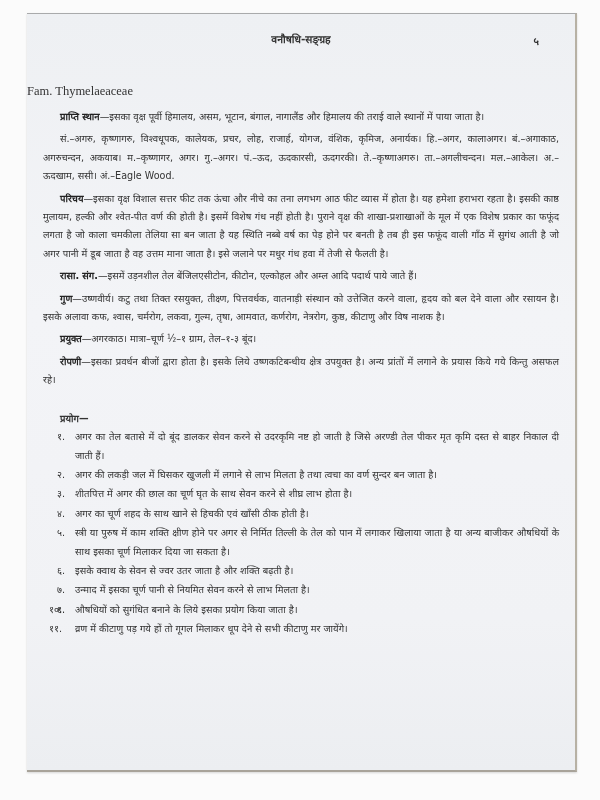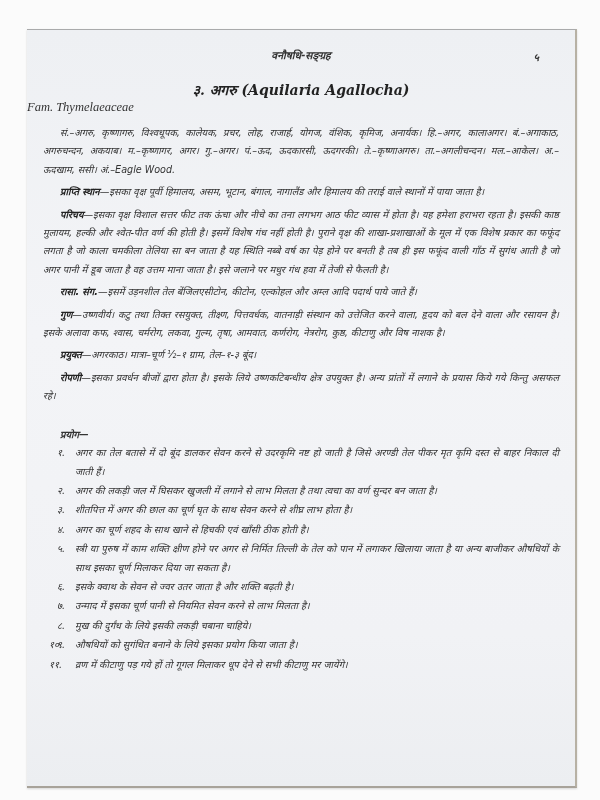--- a/index.html
+++ b/index.html
@@ -5,28 +5,27 @@
   html, body { margin: 0; padding: 0; }
   body {
     width: 600px; height: 800px; overflow: hidden;
     background: #fbfbfb;
     position: relative;
     font-family: "DejaVu Serif", "Liberation Serif", serif;
     color: #2a2a2a;
   }
   .page {
     position: absolute;
-    left: 27px; top: 29px;
+    left: 27px; top: 13px;
     width: 548px; height: 756px;
     background: linear-gradient(180deg, #eef0f3 0%, #f3f4f7 40%, #f1f2f5 80%, #eceef1 100%);
     border-top: 1px solid #a9aaab;
     border-right: 2px solid #b7b1a4;
     border-bottom: 2px solid #a8a39a;
     box-shadow: 0 1px 2px rgba(0,0,0,0.15);
-    font-style: italic;
   }
   .running-head {
     position: absolute; top: 18px; left: 0; width: 100%;
     text-align: center; font-size: 10.5px; font-weight: bold;
     color: #333;
   }
   .page-num {
     position: absolute; top: 20px; right: 36px;
     font-size: 10.5px; font-weight: bold; color: #333;
   }
@@ -58,46 +57,45 @@
     position: absolute; left: 14px; top: 0;
   }
   .usage-list li.two-digit .num { left: 6px; }
 </style>
 </head>
 <body>
 
 <div class="page">
   <div class="running-head">वनौषधि-सङ्ग्रह</div>
   <div class="page-num">५</div>
-  <div class="title">३. अगरु (Aquilaria Agallocha)</div>
   <div class="subtitle">Fam. Thymelaeaceae</div>
 
   <div class="body">
+    <p class="para"><span class="label">प्राप्ति स्थान</span><span>—इसका वृक्ष पूर्वी हिमालय, असम, भूटान, बंगाल, नागालैंड और हिमालय की तराई वाले स्थानों में पाया जाता है।</span></p>
+
     <p class="para"><span>सं.–अगरु, कृष्णागरु, विश्वधूपक, कालेयक, प्रचर, लोह, राजार्ह, योगज, वंशिक, कृमिज, अनार्यक। हि.–अगर, कालाअगर। बं.–अगाकाठ, अगरुचन्दन, अकयाब। म.–कृष्णागर, अगर। गु.–अगर। पं.–ऊद, ऊदकारसी, ऊदगरकी। ते.–कृष्णाअगरु। ता.–अगलीचन्दन। मल.–आकेल। अ.–ऊदखाम, ससी। अं.–Eagle Wood.</span></p>
-
-    <p class="para"><span class="label">प्राप्ति स्थान</span><span>—इसका वृक्ष पूर्वी हिमालय, असम, भूटान, बंगाल, नागालैंड और हिमालय की तराई वाले स्थानों में पाया जाता है।</span></p>
 
     <p class="para"><span class="label">परिचय</span><span>—इसका वृक्ष विशाल सत्तर फीट तक ऊंचा और नीचे का तना लगभग आठ फीट व्यास में होता है। यह हमेशा हराभरा रहता है। इसकी काष्ठ मुलायम, हल्की और श्वेत-पीत वर्ण की होती है। इसमें विशेष गंध नहीं होती है। पुराने वृक्ष की शाखा-प्रशाखाओं के मूल में एक विशेष प्रकार का फफूंद लगता है जो काला चमकीला तेलिया सा बन जाता है यह स्थिति नब्बे वर्ष का पेड़ होने पर बनती है तब ही इस फफूंद वाली गाँठ में सुगंध आती है जो अगर पानी में डूब जाता है वह उत्तम माना जाता है। इसे जलाने पर मधुर गंध हवा में तेजी से फैलती है।</span></p>
 
     <p class="para"><span class="label">रासा. संग.</span><span>—इसमें उड़नशील तेल बेंजिलएसीटोन, कीटोन, एल्कोहल और अम्ल आदि पदार्थ पाये जाते हैं।</span></p>
 
     <p class="para"><span class="label">गुण</span><span>—उष्णवीर्य। कटु तथा तिक्त रसयुक्त, तीक्ष्ण, पित्तवर्धक, वातनाड़ी संस्थान को उत्तेजित करने वाला, हृदय को बल देने वाला और रसायन है। इसके अलावा कफ, श्वास, चर्मरोग, लकवा, गुल्म, तृषा, आमवात, कर्णरोग, नेत्ररोग, कुष्ठ, कीटाणु और विष नाशक है।</span></p>
 
     <p class="para"><span class="label">प्रयुक्त</span><span>—अगरकाठ। मात्रा–चूर्ण ½–१ ग्राम, तेल–१-३ बूंद।</span></p>
 
     <p class="para"><span class="label">रोपणी</span><span>—इसका प्रवर्धन बीजों द्वारा होता है। इसके लिये उष्णकटिबन्धीय क्षेत्र उपयुक्त है। अन्य प्रांतों में लगाने के प्रयास किये गये किन्तु असफल रहे।</span></p>
 
     <div class="usage-head">प्रयोग—</div>
     <ul class="usage-list">
       <li><span class="num">१.</span><span>अगर का तेल बतासे में दो बूंद डालकर सेवन करने से उदरकृमि नष्ट हो जाती है जिसे अरण्डी तेल पीकर मृत कृमि दस्त से बाहर निकाल दी जाती हैं।</span></li>
       <li><span class="num">२.</span><span>अगर की लकड़ी जल में घिसकर खुजली में लगाने से लाभ मिलता है तथा त्वचा का वर्ण सुन्दर बन जाता है।</span></li>
       <li><span class="num">३.</span><span>शीतपित्त में अगर की छाल का चूर्ण घृत के साथ सेवन करने से शीघ्र लाभ होता है।</span></li>
       <li><span class="num">४.</span><span>अगर का चूर्ण शहद के साथ खाने से हिचकी एवं खाँसी ठीक होती है।</span></li>
       <li><span class="num">५.</span><span>स्त्री या पुरुष में काम शक्ति क्षीण होने पर अगर से निर्मित तिल्ली के तेल को पान में लगाकर खिलाया जाता है या अन्य बाजीकर औषधियों के साथ इसका चूर्ण मिलाकर दिया जा सकता है।</span></li>
       <li><span class="num">६.</span><span>इसके क्वाथ के सेवन से ज्वर उतर जाता है और शक्ति बढ़ती है।</span></li>
       <li><span class="num">७.</span><span>उन्माद में इसका चूर्ण पानी से नियमित सेवन करने से लाभ मिलता है।</span></li>
-      <li><span class="num">८.</span><span>मुख की दुर्गंध के लिये इसकी लकड़ी चबाना चाहिये।</span></li>
+      <li><span class="num">८.</span></li>
       <li><span class="num">९.</span></li>
       <li class="two-digit"><span class="num">१०.</span><span>औषधियों को सुगंधित बनाने के लिये इसका प्रयोग किया जाता है।</span></li>
       <li class="two-digit"><span class="num">११.</span><span>व्रण में कीटाणु पड़ गये हों तो गूगल मिलाकर धूप देने से सभी कीटाणु मर जायेंगे।</span></li>
     </ul>
   </div>
 </div>
 
 </body></html>

